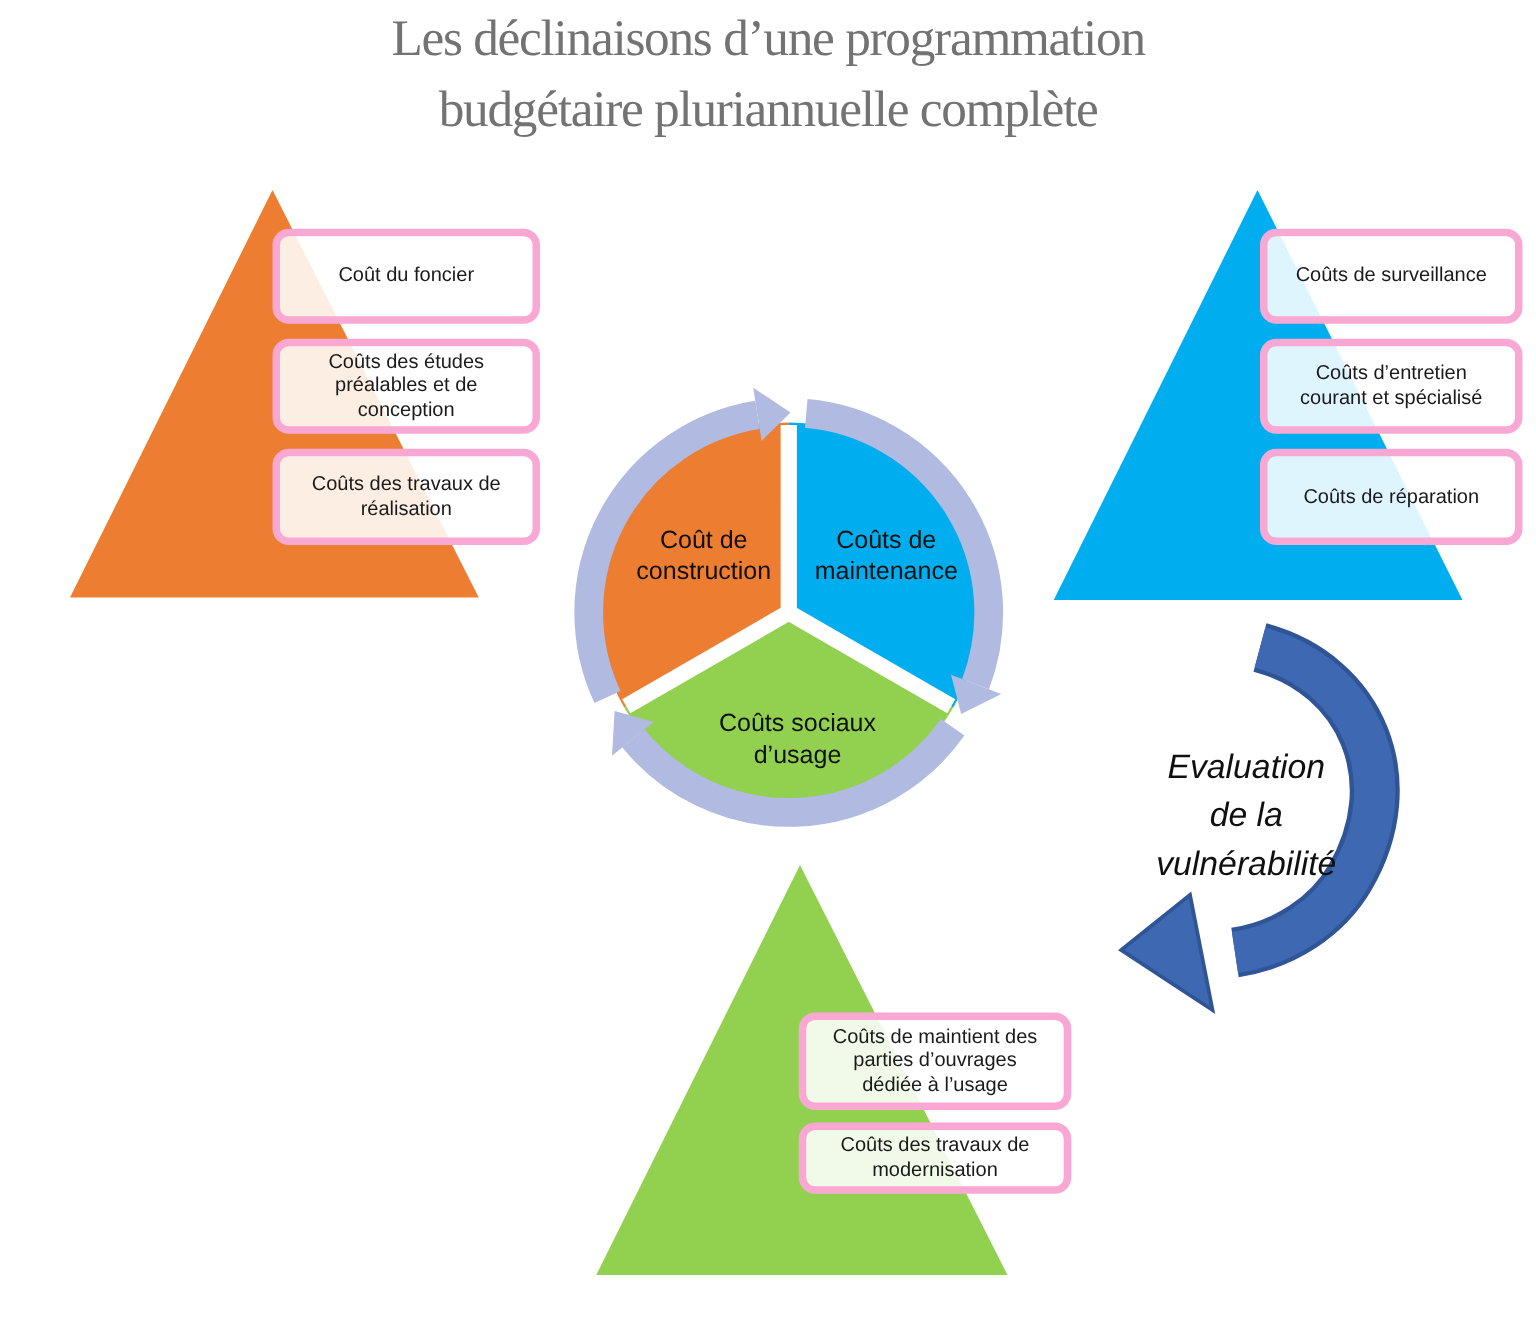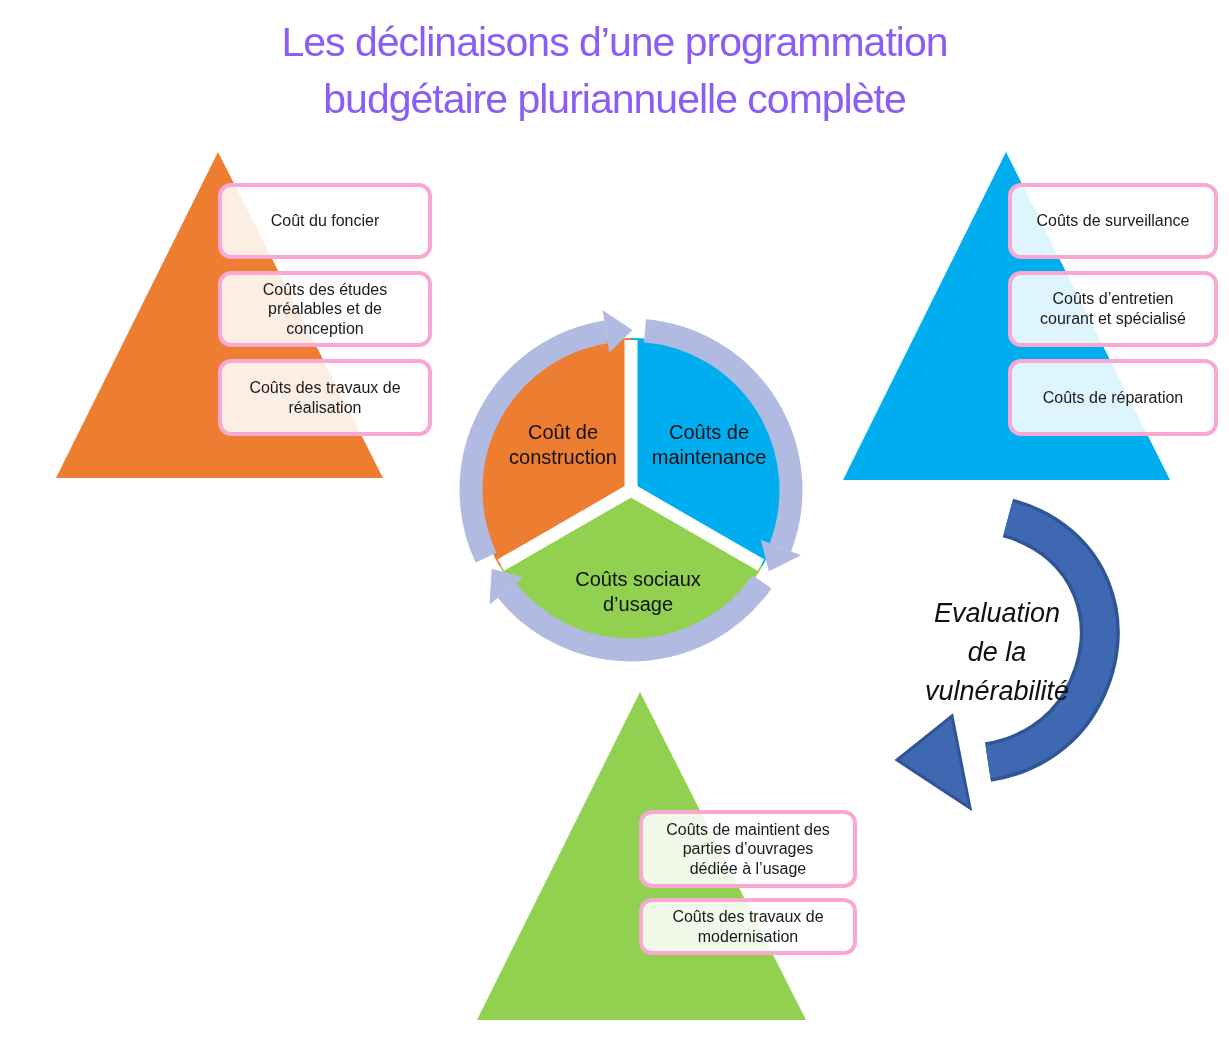--- a/index.html
+++ b/index.html
@@ -1,22 +1,22 @@
 <!DOCTYPE html>
 <html><head>
 <meta charset="utf-8">
 <style>
   html,body{margin:0;padding:0;background:#fff;}
   .canvas{position:relative;width:1229px;height:1054px;background:#ffffff;
           font-family:"Liberation Sans",sans-serif;overflow:hidden;}
-  .title{position:absolute;left:0;top:14px;width:100%;text-align:center;
-         font-size:41px;line-height:57px;color:#8b5cf6;letter-spacing:-1px;}
+  .title{position:absolute;left:0;top:2px;width:100%;text-align:center;
+         font-size:41px;line-height:57px;color:#737373;letter-spacing:-1px;font-family:Liberation Serif, serif;}
   svg.shape{position:absolute;display:block;}
   .tbox{position:absolute;background:rgba(255,255,255,0.87);
-        border:4px solid #f9a8d4;border-radius:13px;box-sizing:border-box;
+        border:6px solid #f9a8d4;border-radius:13px;box-sizing:border-box;
         display:flex;align-items:center;justify-content:center;text-align:center;
         font-size:16px;line-height:1.22;color:#1a1a1a;padding:4px 14px;}
   .pie-label{position:absolute;transform:translate(-50%,-50%);text-align:center;
              font-size:20px;line-height:1.25;color:#101010;white-space:normal;}
   .note{position:absolute;left:872px;top:594px;width:250px;text-align:center;
         font-style:italic;font-size:27px;line-height:39px;color:#101010;}
 </style>
 </head>
 <body>
 

